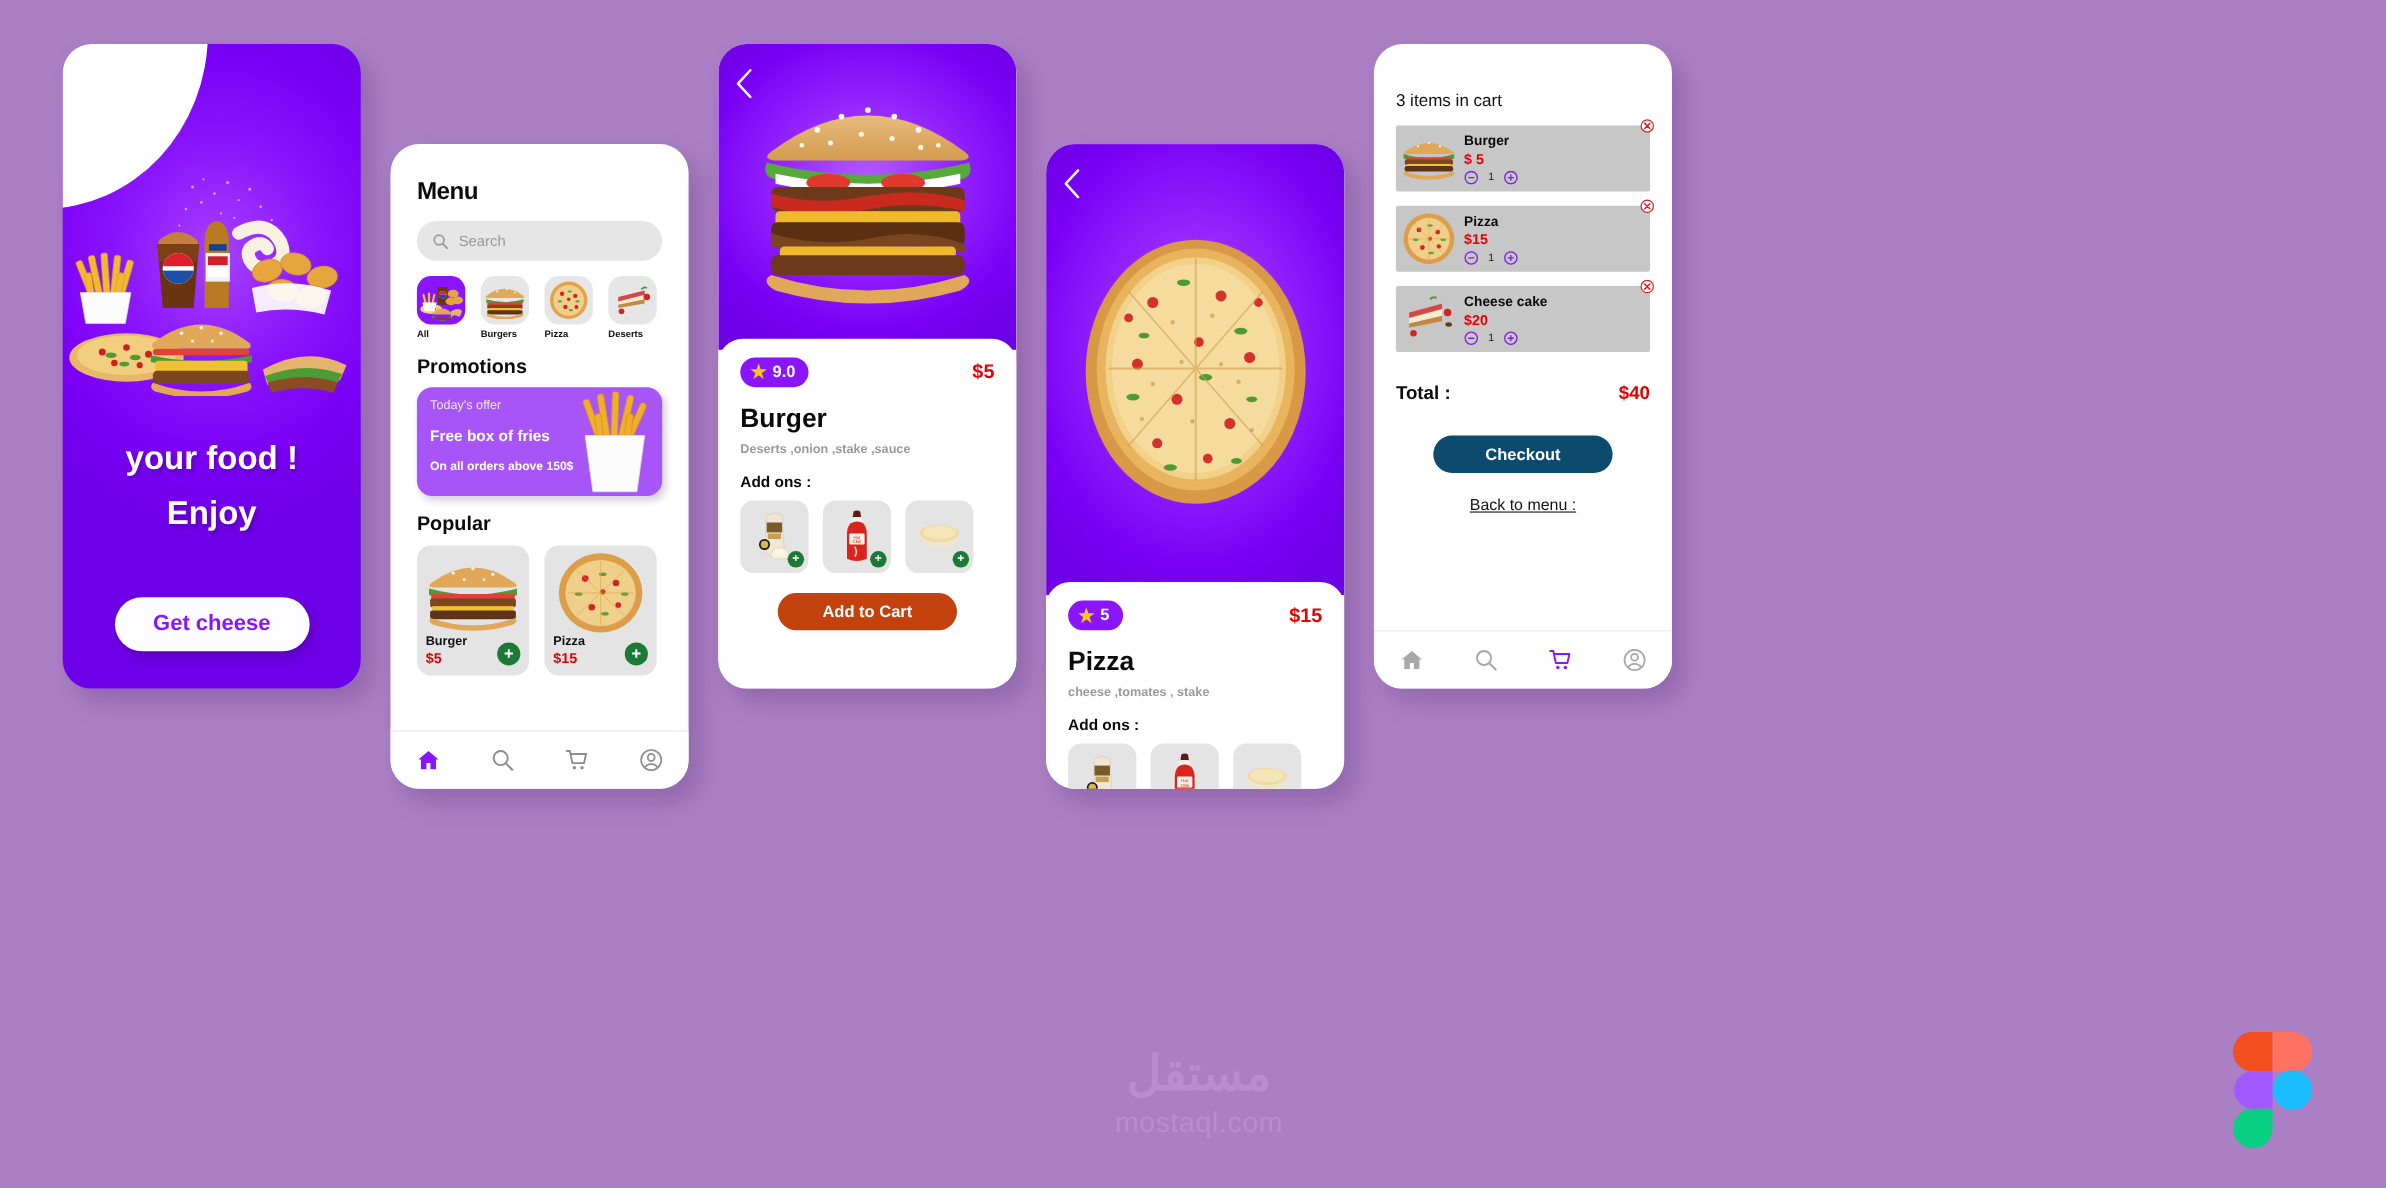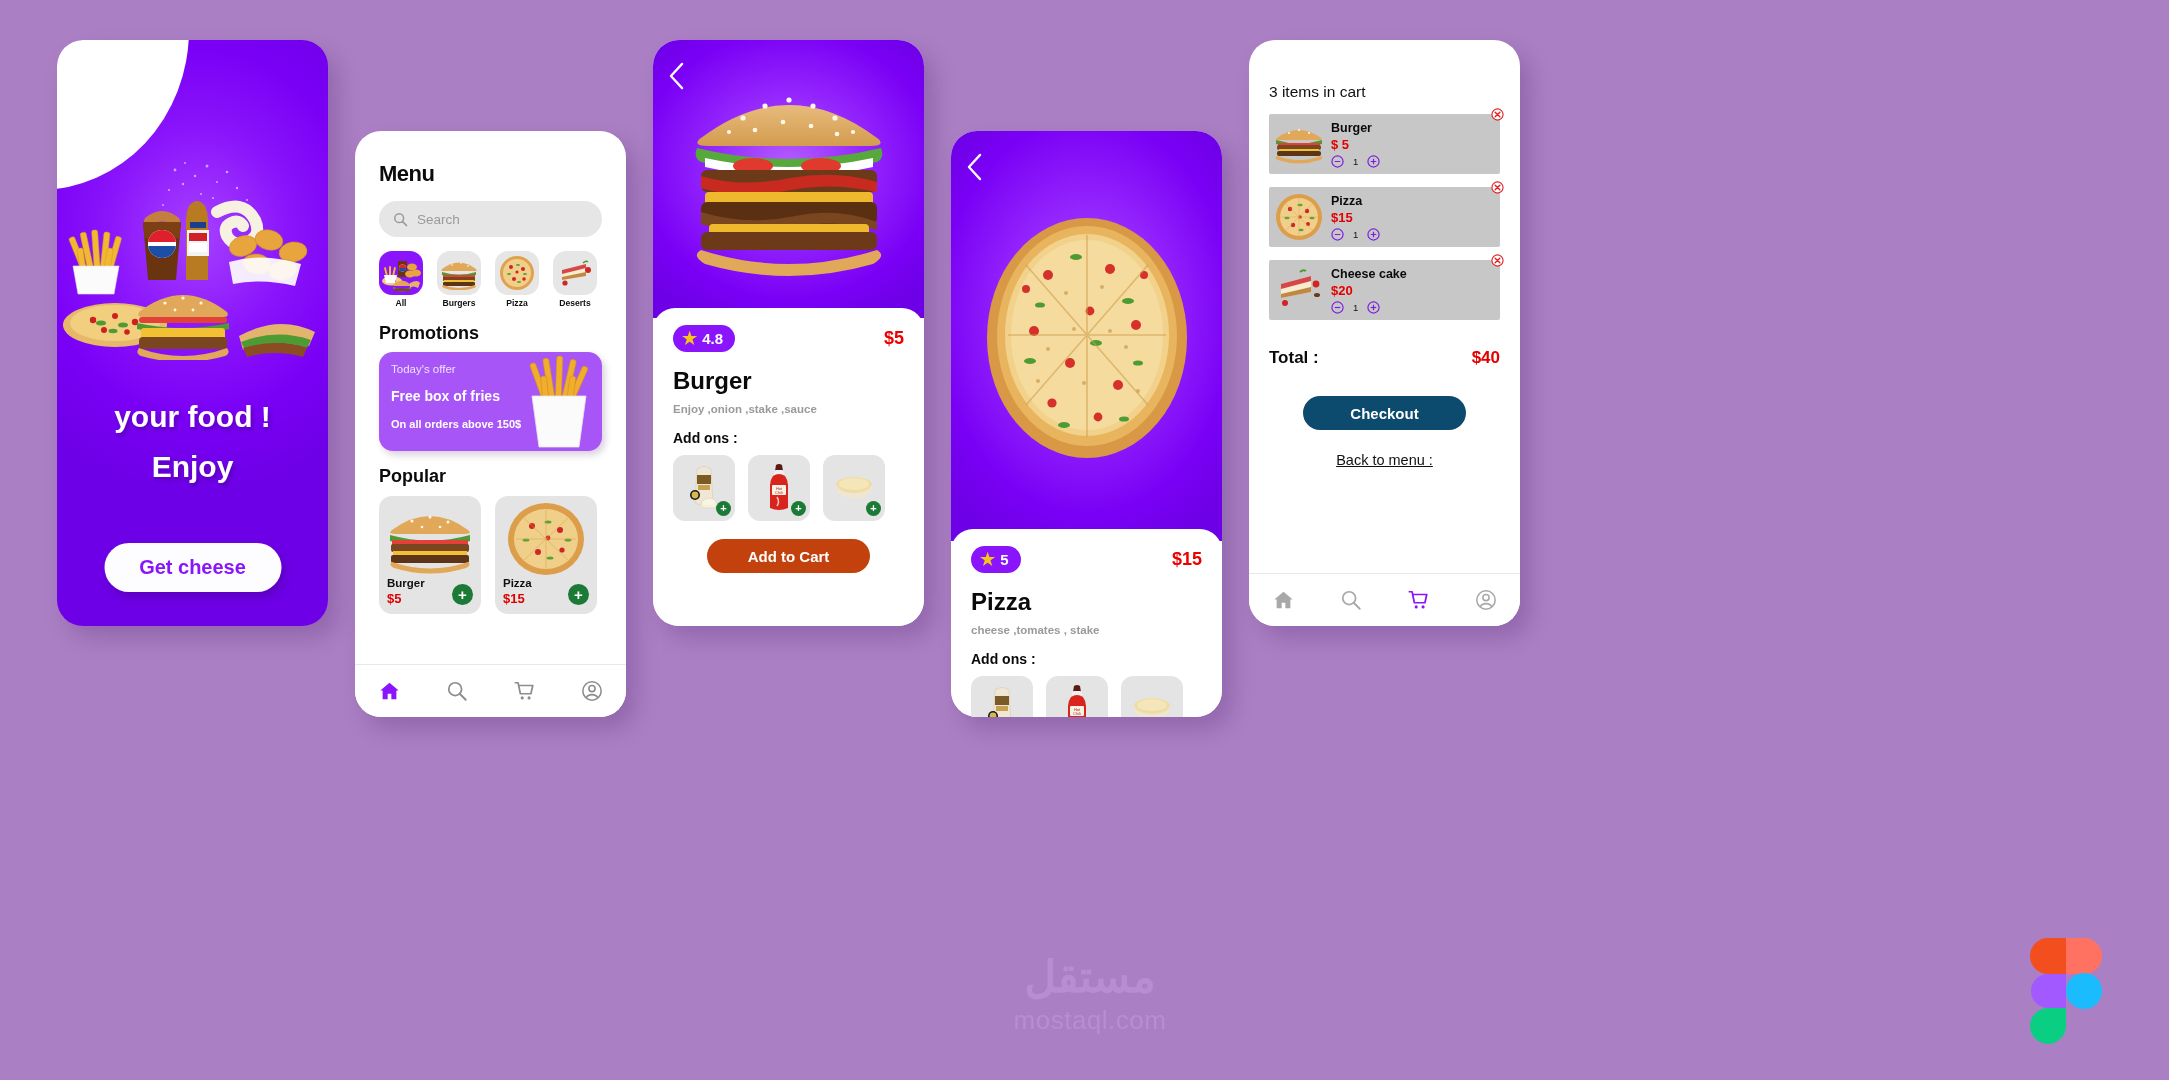--- a/index.html
+++ b/index.html
@@ -62,21 +62,21 @@
     left: 355px; top: 131px; width: 271px; height: 586px;
   }
   .menu-pad { padding: 30px 24px 0 24px; }
   .menu-title { font-size: 22px; font-weight: bold; color: #0b0b0b; letter-spacing: -0.5px; }
   .search-box {
     margin-top: 14px; height: 36px; border-radius: 18px;
     background: #e6e6e6; display: flex; align-items: center; padding: 0 14px; gap: 9px;
   }
   .search-box .ph { color: #9a9a9a; font-size: 13.5px; }
   .cats { margin-top: 14px; display: flex; gap: 14px; }
-  .cat { width: 44px; text-align: center; }
+  .cat { width: 44px; text-align: left; }
   .cat-img {
     width: 44px; height: 44px; border-radius: 13px; background: #e6e6e6;
     display: flex; align-items: center; justify-content: center; overflow: hidden;
   }
   .cat.active .cat-img { background: #8a14fb; }
   .cat-label { margin-top: 3px; font-size: 8.6px; font-weight: bold; color: #111; }
   .sec-title { margin-top: 15px; font-size: 18px; font-weight: bold; color: #0b0b0b; }
   .promo {
     margin-top: 8px; height: 99px; border-radius: 14px;
     background: #a855f7; position: relative; overflow: hidden;
@@ -558,26 +558,26 @@
       <rect x="26" y="154" width="160" height="11" rx="4" fill="#efb92e"></rect>
       <rect x="18" y="162" width="176" height="18" rx="6" fill="#6d3a19"></rect>
       <path d="M18 180 q88 28 176 0 q10 6 -4 14 q-84 24 -168 0 q-14 -8 -4 -14z" fill="#e0a858"></path>
     </svg>
 
     <div class="detail-sheet">
       <div class="detail-pad">
         <div class="detail-top">
           <div class="rating">
             <span class="star">★</span>
-            <span>4.8</span>
+            <span>9.0</span>
           </div>
           <div class="detail-price">$5</div>
         </div>
         <div class="detail-name">Burger</div>
-        <div class="detail-desc">Enjoy ,onion ,stake ,sauce</div>
+        <div class="detail-desc">Deserts ,onion ,stake ,sauce</div>
         <div class="addons-label">Add ons :</div>
 
         <div class="addons">
           <div class="addon">
             <svg class="ai" width="40" height="50" viewBox="0 0 40 50">
               <path d="M13 6 q7 -5 14 0 l2 34 q-9 5 -18 0z" fill="#efe7d4" stroke="#d9cfb6" stroke-width="0.7"></path>
               <rect x="13" y="12" width="14" height="9" fill="#7a5a25"></rect>
               <rect x="14" y="22" width="12" height="5" fill="#c6a050"></rect>
               <circle cx="11" cy="32" r="5" fill="#1a1a1a"></circle>
               <circle cx="11" cy="32" r="3.4" fill="#d8b84c"></circle>

